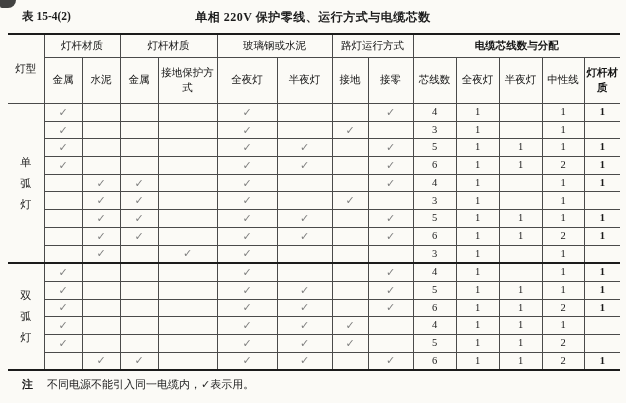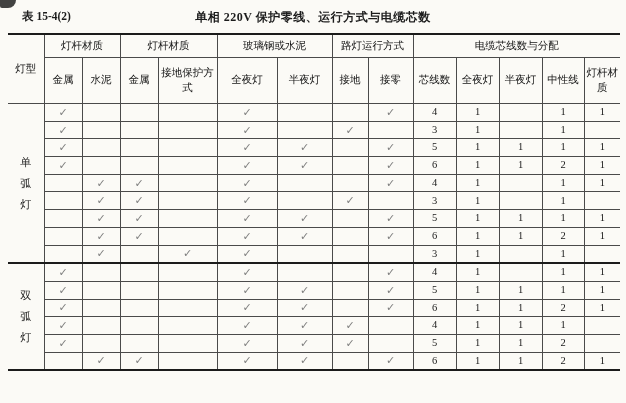--- a/index.html
+++ b/index.html
@@ -26,21 +26,21 @@
     font-weight:normal; overflow:hidden;
   }
   thead th { font-size:10.5px; color:#141414; }
   .group-row th { height:22px;margin-top:36px; }
   .sub-row th { height:45px; line-height:1.35; }
   tbody td { height:16.7px; line-height:1; }
   td.check { color:#7e7e7e; font-size:11px; font-family:"DejaVu Sans","Liberation Sans",sans-serif; }
   td.val { font-size:10.5px; color:#1a1a1a; }
   td.lamp-type { font-size:11px; line-height:21px; vertical-align:middle; }
   .col-first { border-left:none; }
-  .col-last { border-right:none; }
+  .col-last { border-right:none;font-weight:bold; }
   tr.section-start td { border-top:2px solid #1b1b1b; }
   .note { position:absolute; left:22px; top:377px; font-size:11px; white-space:nowrap; }
   .note-label { font-weight:bold; margin-right:14px; }
 </style>
 </head>
 <body>
 
 <div class="page">
   <div class="smudge"></div>
 
@@ -315,13 +315,16 @@
           <td class="check">✓</td>
           <td class="val">6</td>
           <td class="val">1</td>
           <td class="val">1</td>
           <td class="val">2</td>
           <td class="val col-last">1</td>
         </tr>
       </tbody>
   </table>
 
+  <div class="note">
+    <span class="note-label">注</span><span>不同电源不能引入同一电缆内，✓表示用。</span>
+  </div>
 </div>
 
 </body></html>

